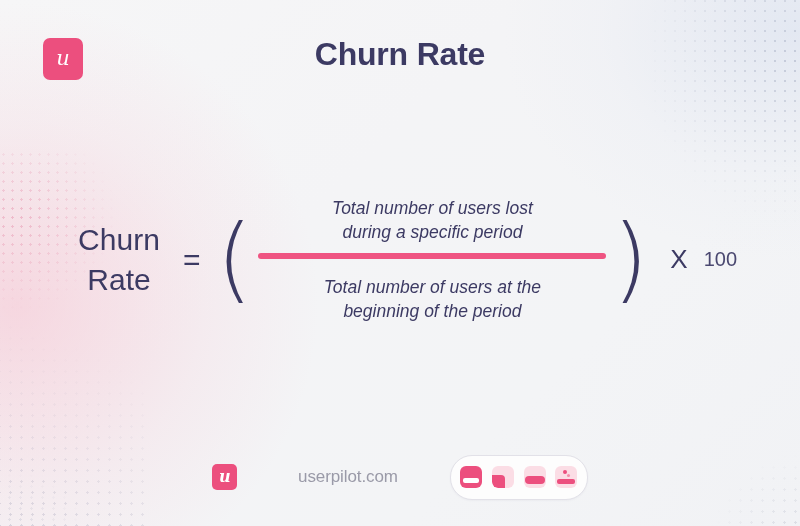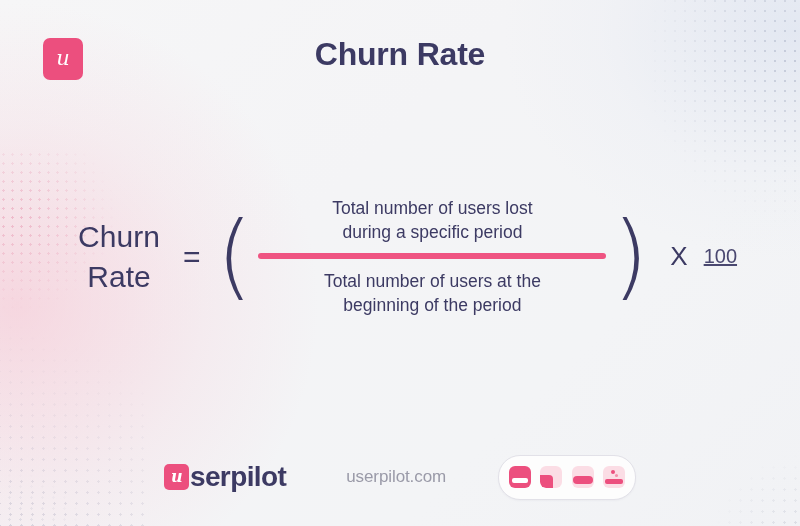--- a/index.html
+++ b/index.html
@@ -145,51 +145,50 @@
     line-height: 0.74;
     font-weight: 300;
     font-family: "DejaVu Sans", sans-serif;
   }
   .paren-left { margin-right: 6px; }
   .paren-right { margin-left: 6px; }
 
   .fraction {
     display: flex;
     flex-direction: column;
-    align-items: center;
     width: 348px;
+    font-style: italic;
   }
   .frac-text {
     color: #3c3a63;
     font-size: 17.5px;
     line-height: 1.38;
     text-align: center;
     white-space: pre-line;
   }
   .frac-num { margin-bottom: 9px; }
-  .frac-den { margin-top: 10px; }
+  .frac-den { margin-top: 16px; }
   .frac-bar {
     width: 348px;
     height: 6px;
     border-radius: 4px;
     background: #ef5482;
   }
 
   .times {
     color: #3c3a63;
     font-size: 26px;
     margin-left: 22px;
     font-weight: 500;
   }
   .hundred {
     color: #4a4870;
     font-size: 20px;
     margin-left: 16px;
     font-weight: normal;
-    text-decoration: underline;
   }
 
   
   .footer {
     position: absolute;
     left: 0;
     right: 0;
     bottom: 18px;
     height: 62px;
     display: flex;
@@ -341,21 +340,20 @@
 
     <div class="times">X</div>
     <div class="hundred">100</div>
   </div>
 
   <div class="footer">
     <div class="wordmark">
       <span class="wordmark-badge">
         <span class="glyph">u</span>
       </span>
-      <span>serpilot</span>
     </div>
 
     <div class="site-url">userpilot.com</div>
 
     <div class="icon-pill">
       <span class="pat-icon pat-modal"></span>
       <span class="pat-icon pat-slideout"></span>
       <span class="pat-icon pat-banner"></span>
       <span class="pat-icon pat-checklist">
         <span class="spark"></span>

